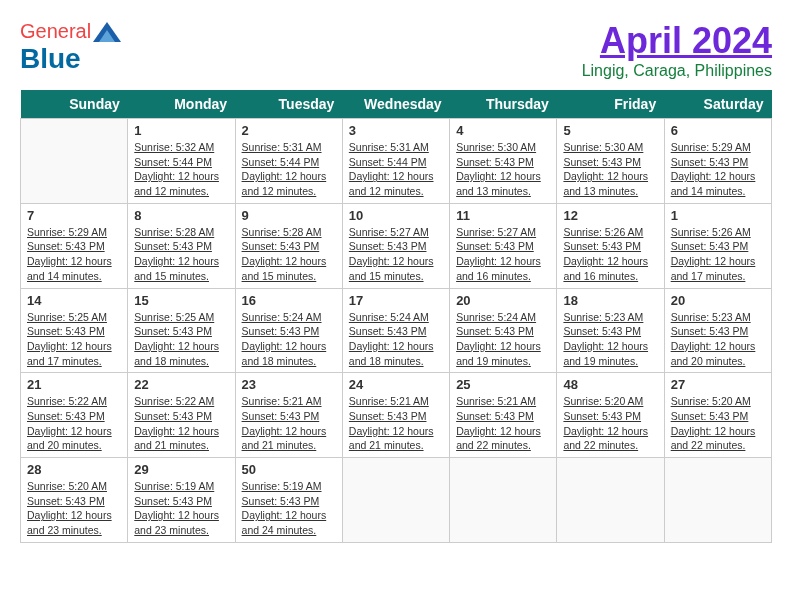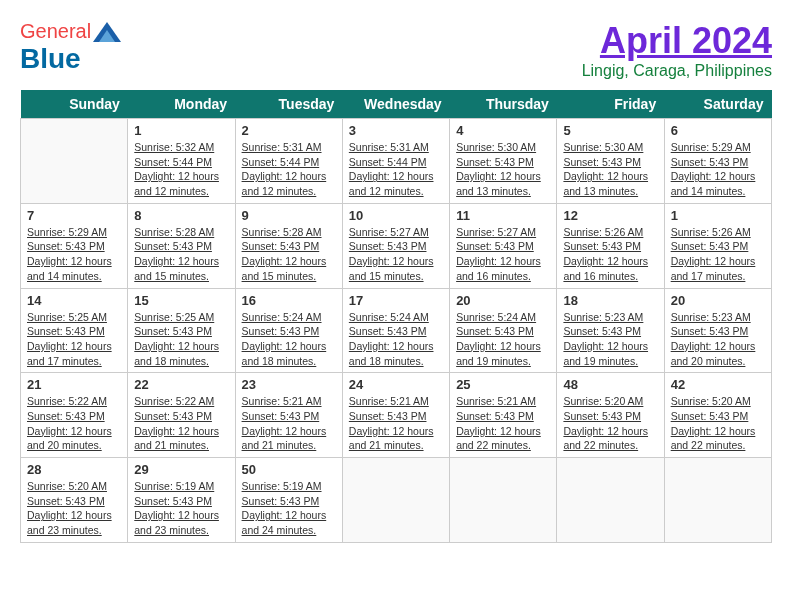--- a/index.html
+++ b/index.html
@@ -229,21 +229,21 @@
         </td>
         <td>
           <span class="day-number">25</span>
           <div class="day-info">Sunrise: 5:21 AM<br>Sunset: 5:43 PM<br>Daylight: 12 hours<br>and 22 minutes.</div>
         </td>
         <td>
           <span class="day-number">48</span>
           <div class="day-info">Sunrise: 5:20 AM<br>Sunset: 5:43 PM<br>Daylight: 12 hours<br>and 22 minutes.</div>
         </td>
         <td>
-          <span class="day-number">42</span>
+          <span class="day-number">27</span>
           <div class="day-info">Sunrise: 5:20 AM<br>Sunset: 5:43 PM<br>Daylight: 12 hours<br>and 22 minutes.</div>
         </td>
       </tr>
       <tr>
         <td>
           <span class="day-number">28</span>
           <div class="day-info">Sunrise: 5:20 AM<br>Sunset: 5:43 PM<br>Daylight: 12 hours<br>and 23 minutes.</div>
         </td>
         <td>
           <span class="day-number">29</span>

